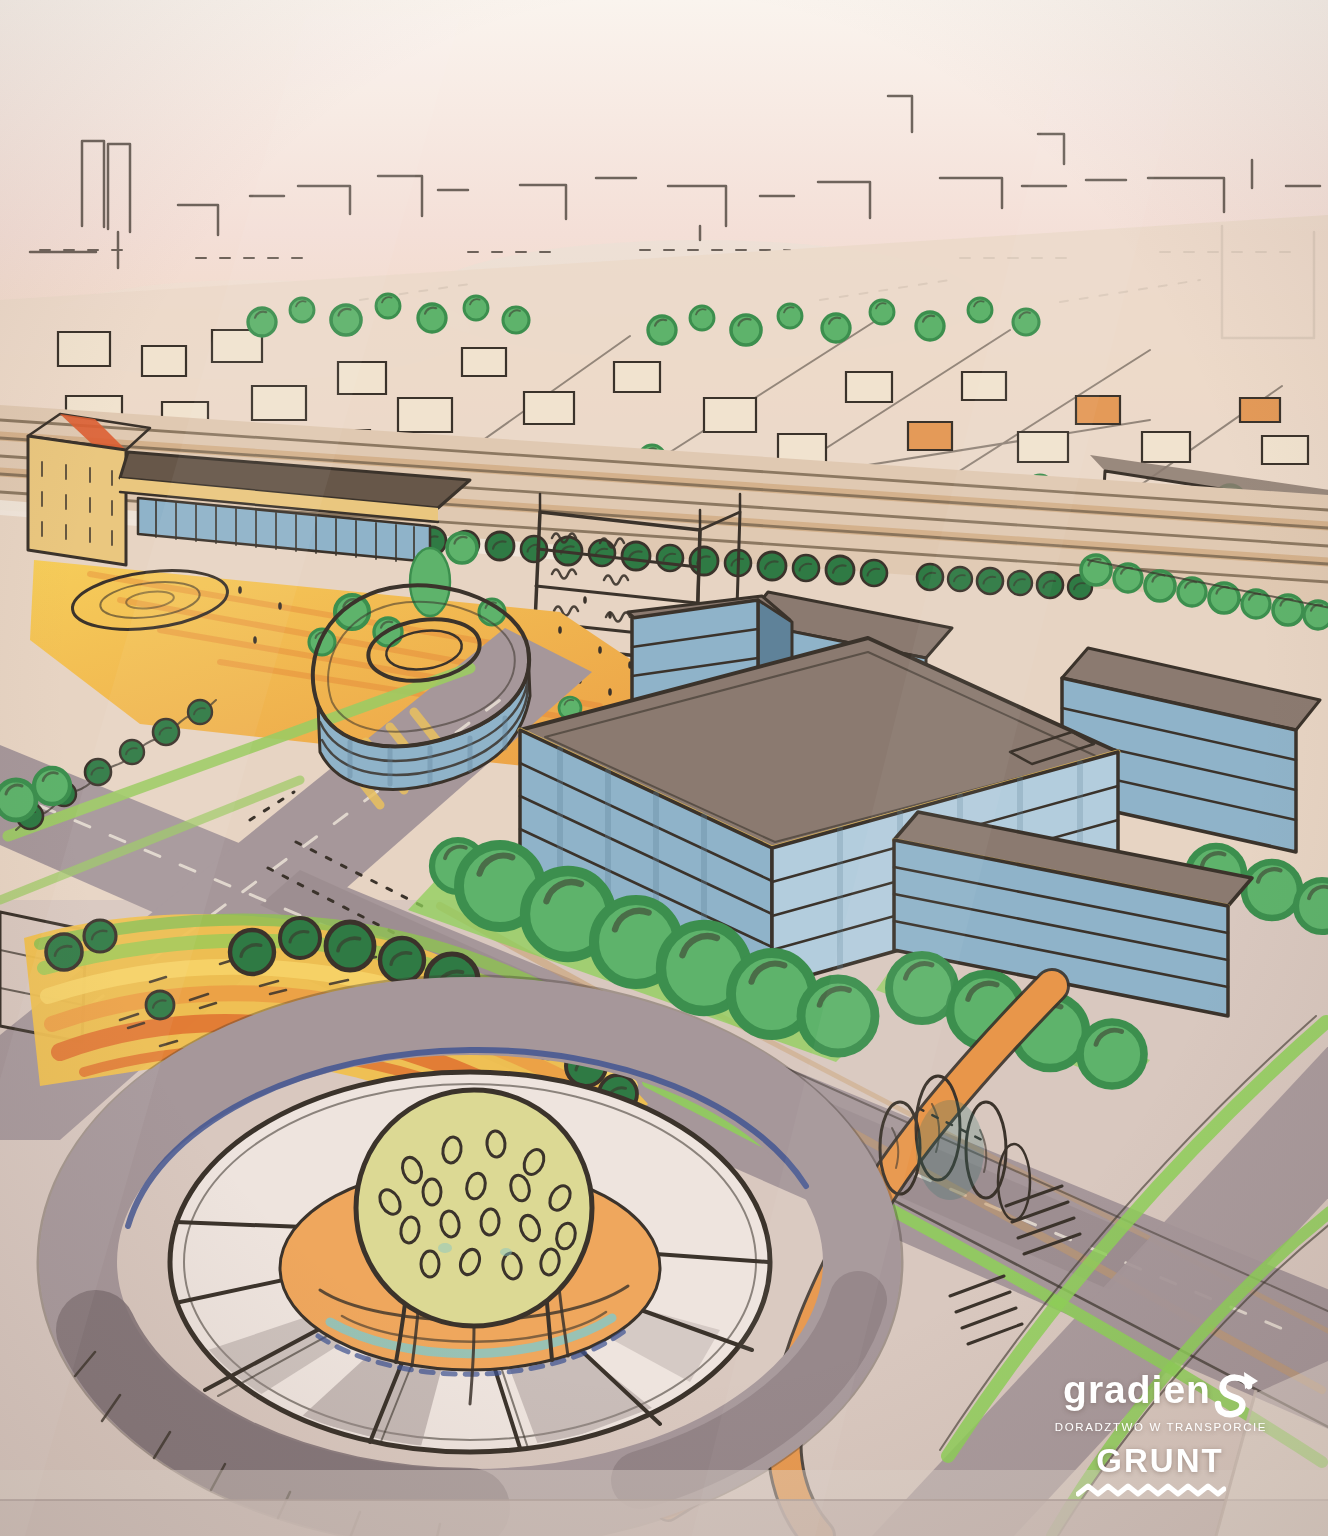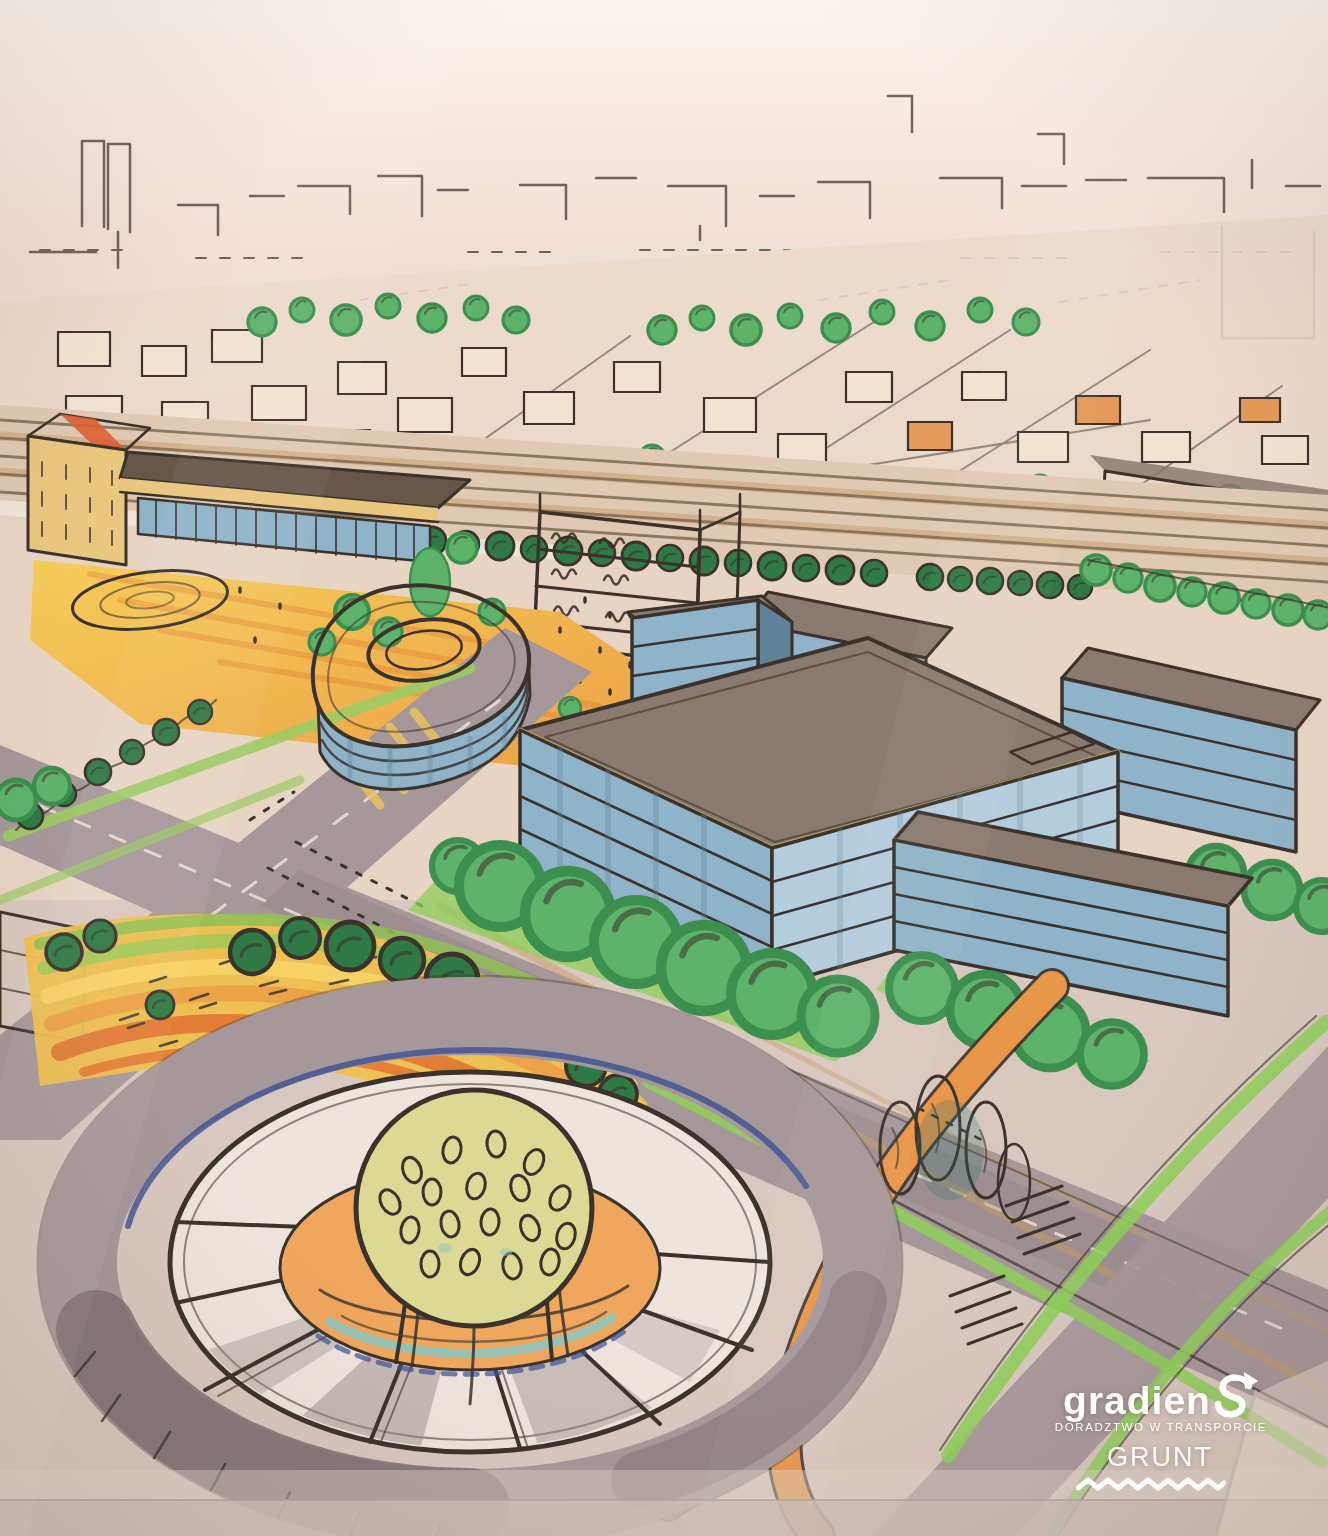--- a/index.html
+++ b/index.html
@@ -26,26 +26,26 @@
   .sOr{stroke:var(--orangePath)} .sOrD{stroke:var(--orangeDeep)} .sYel{stroke:var(--fasciaYellow)}
   .sRoadD{stroke:var(--roadDark)} .sRoad{stroke:var(--road)} .sDash{stroke:#efe6da}
   .sGlassD{stroke:var(--glassD)}
   .treeC{fill:var(--green);stroke:var(--greenDark);stroke-width:2.4}
   .treeD{fill:var(--greenDeep);stroke:var(--ink);stroke-width:2}
   .pp{fill:var(--ink)}
   
   .logo{position:absolute;color:#fff;text-align:center;
         text-shadow:0 1px 5px var(--logoShadow);user-select:none}
   .logo-gradiens{left:1030px;top:1370px;width:262px}
-  .g-row{display:flex;align-items:flex-end;justify-content:center}
+  .g-row{display:flex;align-items:flex-start;justify-content:center}
   .g-word{font-size:39px;font-weight:700;letter-spacing:1px;line-height:1}
   .g-s{position:relative;width:46px;height:50px;margin-left:2px}
   .g-tag{font-size:11.5px;font-weight:400;letter-spacing:1.6px;margin-top:1px;white-space:nowrap}
   .logo-grunt{left:1076px;top:1444px;width:168px}
-  .gr-word{font-size:27px;font-weight:400;letter-spacing:2px;line-height:1}
+  .gr-word{font-size:33px;font-weight:700;letter-spacing:2px;line-height:1}
   .gr-zig{margin-top:4px}
 </style>
 </head>
 <body>
 
 <div class="stage">
 <svg viewBox="0 0 1328 1536" width="1328" height="1536">
   <defs>
     <linearGradient id="skyG" x1="0" y1="0" x2="0" y2="1">
       <stop offset="0" style="stop-color:var(--skyTop)"></stop>

